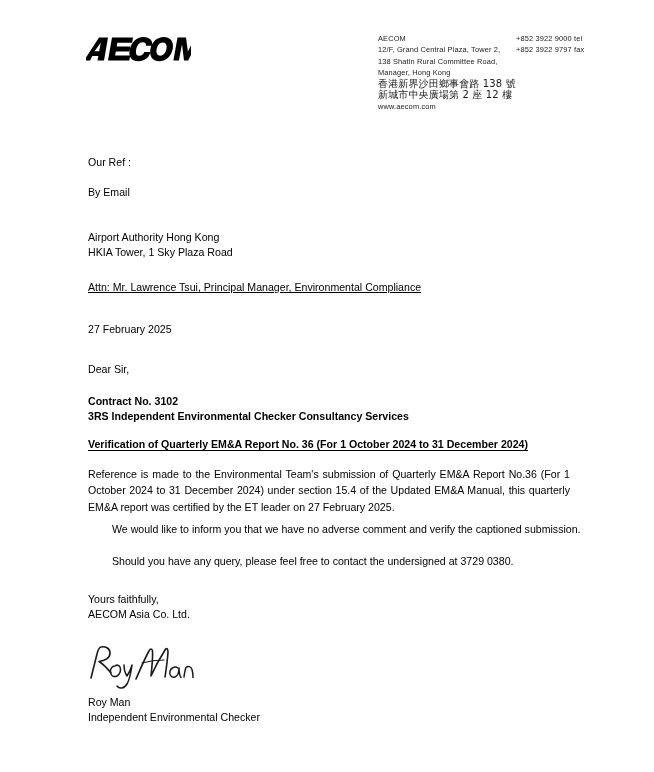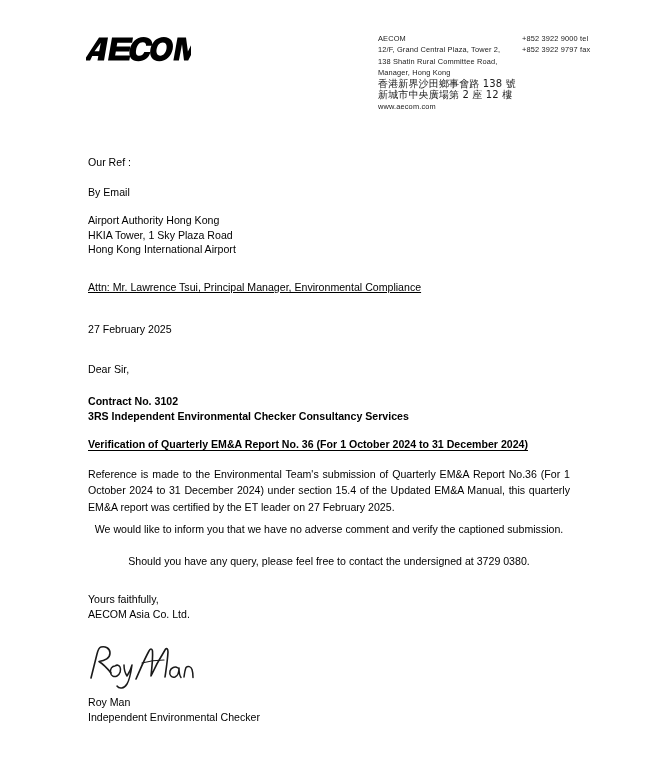--- a/index.html
+++ b/index.html
@@ -60,21 +60,21 @@
   .contact-nums {
     position: absolute;
     left: 516px;
     top: 33px;
     width: 130px;
     font-size: 7.4px;
     line-height: 11.3px;
     color: #1a1a1a;
     letter-spacing: 0.15px;
   }
-  .contact-nums .num-line { white-space: nowrap; margin-left: 6px; }
+  .contact-nums .num-line { white-space: nowrap; }
 
   
   .letter-body {
     position: absolute;
     left: 88px;
     top: 0;
     width: 482px;
   }
 
   .blk { position: absolute; width: 482px; }
@@ -92,21 +92,21 @@
   }
   .ref-label { width: 72px; flex: none; }
   .ref-value { white-space: nowrap; }
 
   .para {
     font-size: 10.6px;
     line-height: 16.4px;
     text-align: justify;
     width: 482px;
   }
-  .para.nojust { text-align: center; }
+  .para.nojust { text-align: left; margin-left: 24px; }
 
   .bold { font-weight: bold; }
   .underline-title {
     font-weight: bold;
     font-size: 10.6px;
     line-height: 14.6px;
     text-decoration: underline;
     text-underline-offset: 2px;
     white-space: nowrap;
   }
@@ -167,24 +167,23 @@
     <div class="blk" style="top:155px;">
       <div class="ref-row">
         <span class="ref-label">Our Ref :</span>
       </div>
     </div>
 
     <div class="blk" style="top:185px;">
       <div class="ln">By Email</div>
     </div>
 
-    <div class="blk" style="top:213px;">
+    <div class="blk" style="top:230px;">
       <div class="ln">Airport Authority Hong Kong</div>
       <div class="ln">HKIA Tower, 1 Sky Plaza Road</div>
-      <div class="ln">Hong Kong International Airport</div>
     </div>
 
     <div class="blk" style="top:280px;text-decoration:underline;">
       <div class="ln">Attn: Mr. Lawrence Tsui, Principal Manager, Environmental Compliance</div>
     </div>
 
     <div class="blk" style="top:322px;">
       <div class="ln">27 February 2025</div>
     </div>
 

